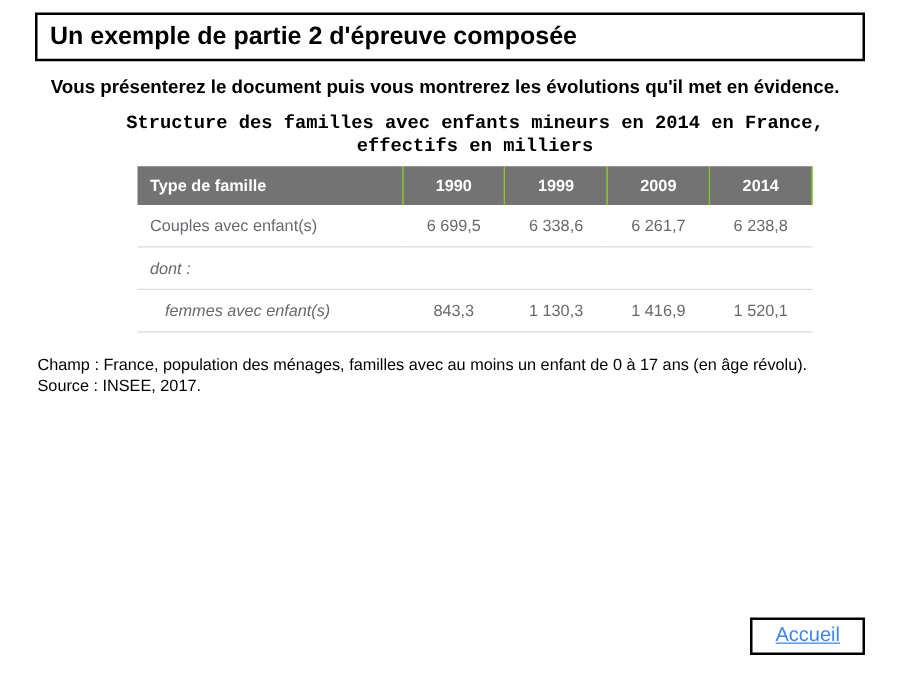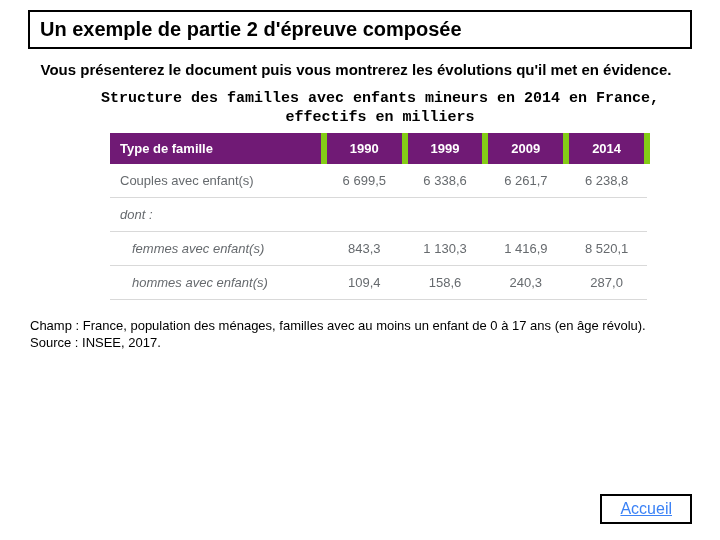--- a/index.html
+++ b/index.html
@@ -38,26 +38,26 @@
   }
   .table-wrap {
     margin: 4px 70px 0 110px;
   }
   table {
     border-collapse: collapse;
     width: 100%;
     font-size: 13px;
   }
   thead th {
-    background: #701a75;
+    background: #737373;
     color: #fff;
     font-weight: bold;
     padding: 8px 10px;
     text-align: center;
-    border-right: 6px solid #84cc16;
+    border-right: 1px solid #84cc16;
   }
   thead th:first-child { text-align: left; }
   tbody td {
     padding: 9px 10px;
     border-bottom: 1px solid #d9d9d9;
     color: #666a6e;
     text-align: center;
   }
   tbody td:first-child { text-align: left; }
   tbody tr.dont td { font-style: italic; }
@@ -117,28 +117,21 @@
           <td></td>
           <td></td>
           <td></td>
           <td></td>
         </tr>
         <tr class="sub">
           <td>femmes avec enfant(s)</td>
           <td>843,3</td>
           <td>1 130,3</td>
           <td>1 416,9</td>
-          <td>8 520,1</td>
-        </tr>
-        <tr class="sub">
-          <td>hommes avec enfant(s)</td>
-          <td>109,4</td>
-          <td>158,6</td>
-          <td>240,3</td>
-          <td>287,0</td>
+          <td>1 520,1</td>
         </tr>
       </tbody>
   </table>
 </div>
 
 <div class="footnote">
   <span>Champ : France, population des ménages, familles avec au moins un enfant de 0 à 17 ans (en âge révolu).</span><br>
   <span>Source : INSEE, 2017.</span>
 </div>
 

